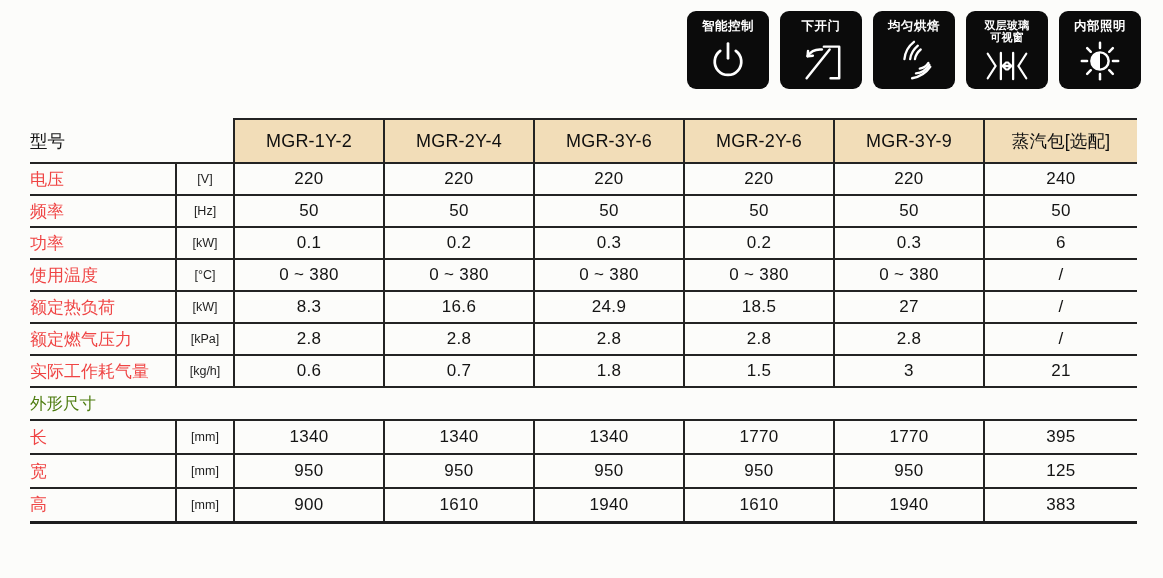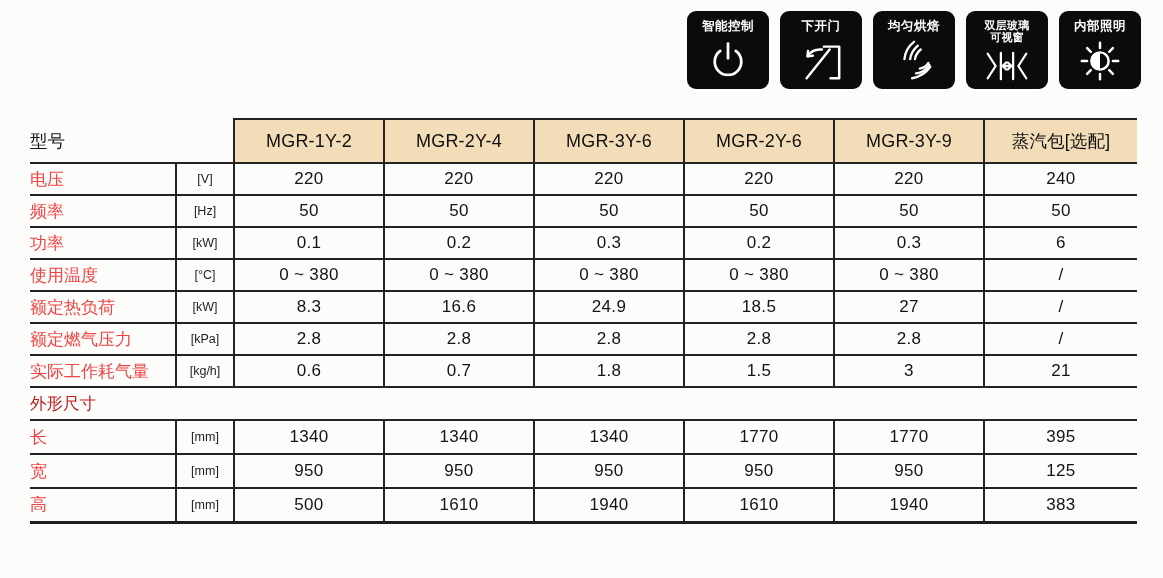--- a/index.html
+++ b/index.html
@@ -70,21 +70,21 @@
     border-left:2px solid #232323;
   }
   td.val{
     text-align:center;font-size:17px;color:#141414;
     border-left:2px solid #232323;letter-spacing:.3px;
   }
   tr.dim td{height:34px;}
   
   td.section{
     height:33px;text-align:left;padding-left:7px;
-    font-size:16.5px;color:#b91c1c;
+    font-size:16.5px;color:#4d7c0f;
   }
   tr.last td{border-bottom:3px solid #1d1d1d;}
 </style>
 </head>
 <body>
 
 <div class="badges">
 
   <div class="badge">
     <span class="badge-label">智能控制</span>
@@ -269,21 +269,21 @@
         <td class="val">950</td>
         <td class="val">950</td>
         <td class="val">950</td>
         <td class="val">950</td>
         <td class="val">950</td>
         <td class="val">125</td>
       </tr>
       <tr class="dim last">
         <td class="lbl">高</td>
         <td class="unit">[mm]</td>
-        <td class="val">500</td>
+        <td class="val">900</td>
         <td class="val">1610</td>
         <td class="val">1940</td>
         <td class="val">1610</td>
         <td class="val">1940</td>
         <td class="val">383</td>
       </tr>
     </tbody>
 </table>
 
 </body></html>

